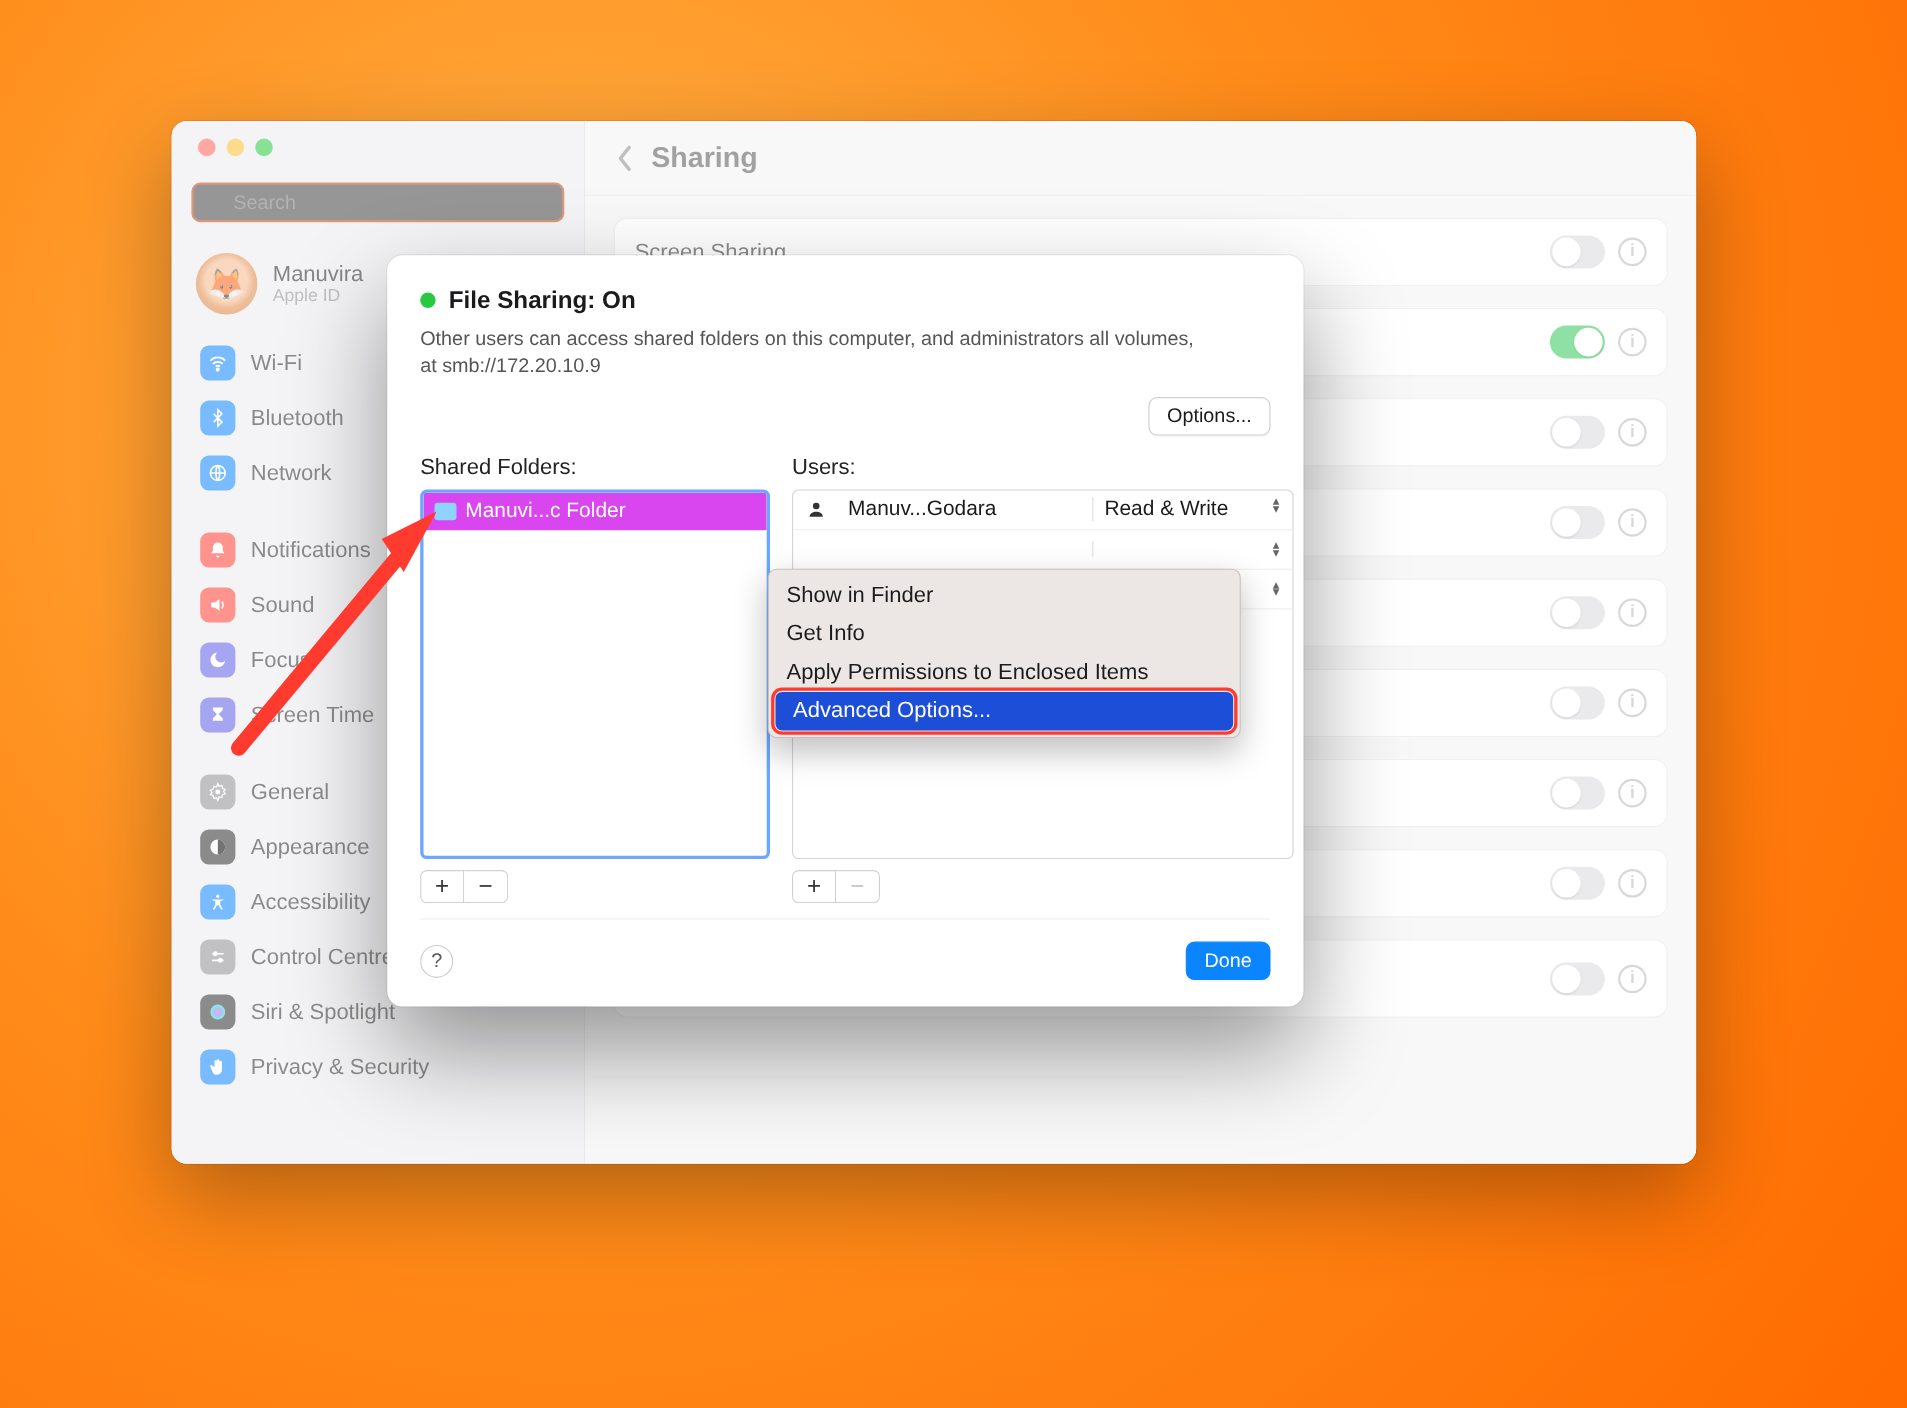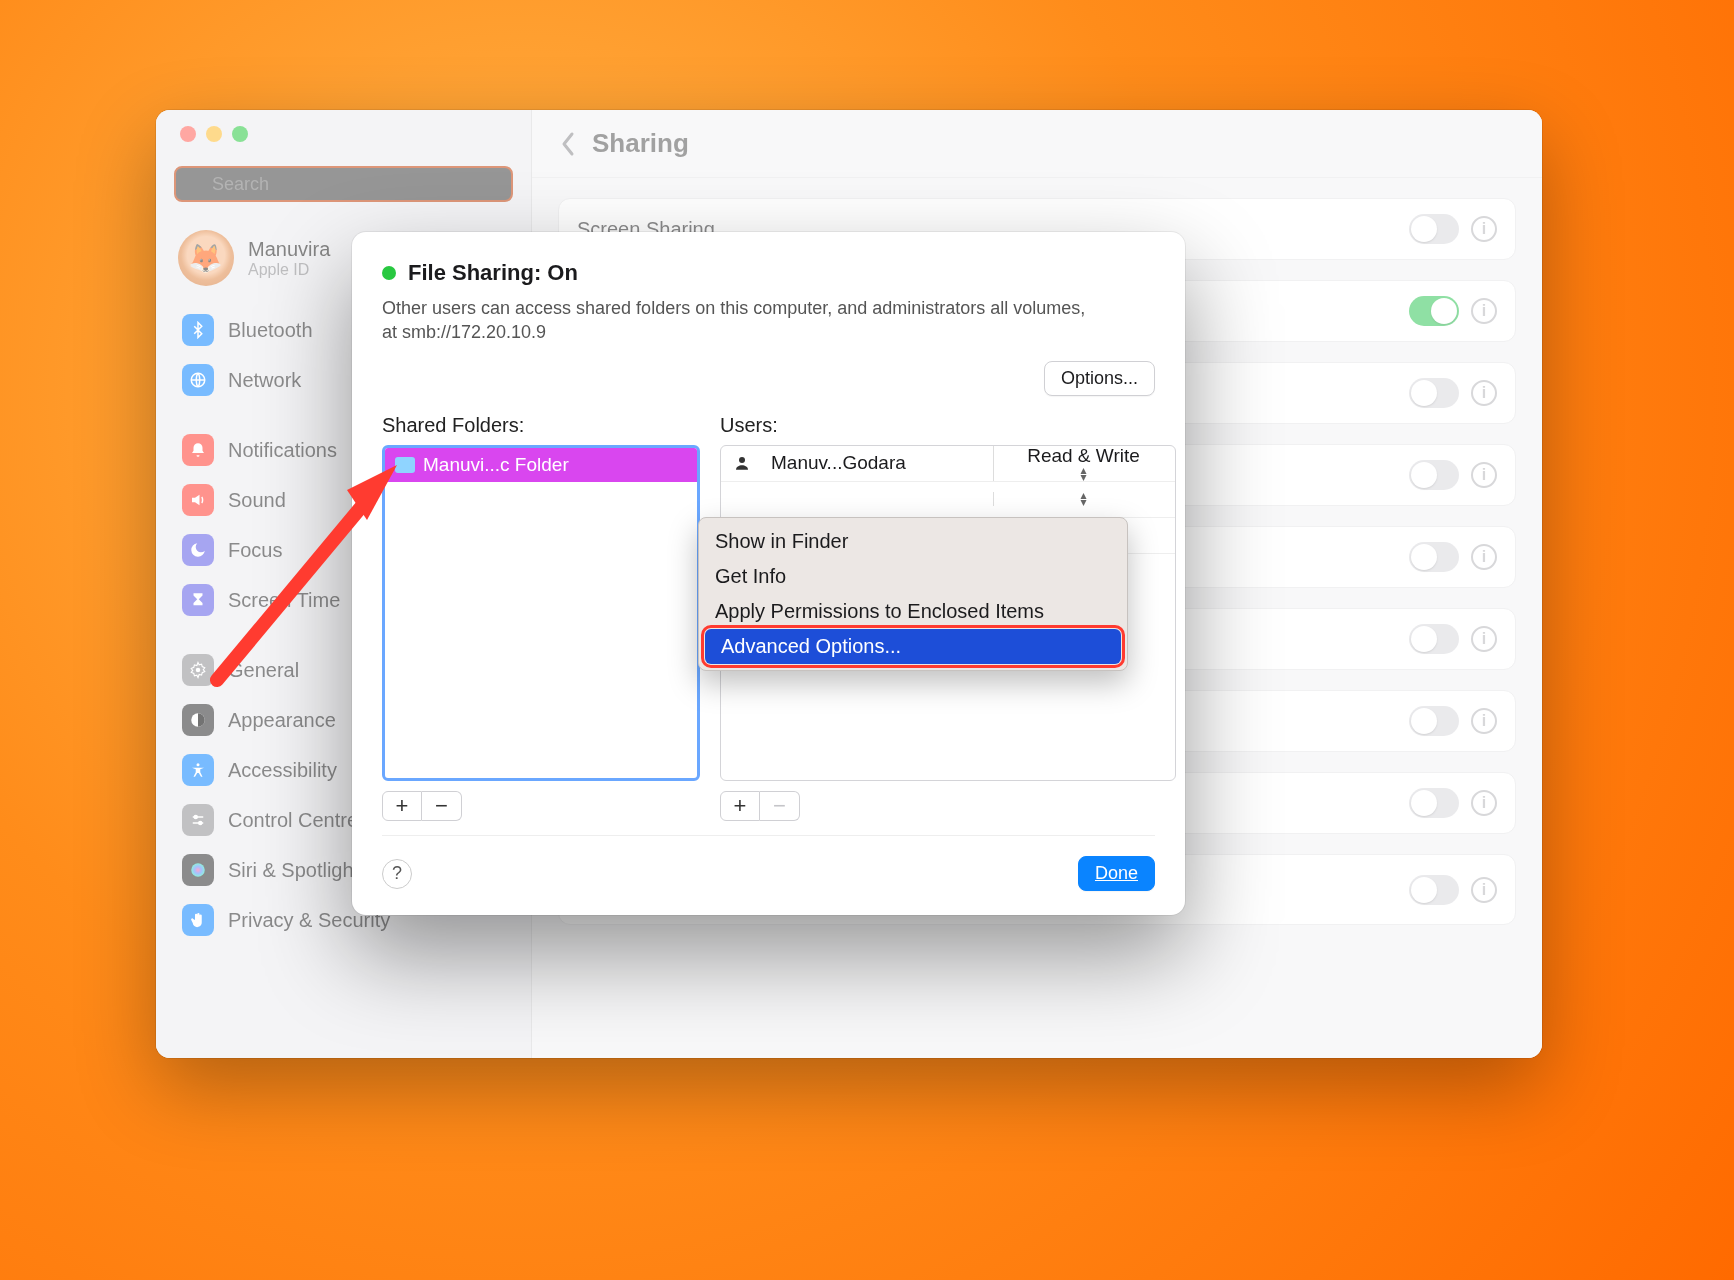--- a/index.html
+++ b/index.html
@@ -114,40 +114,40 @@
   }
   .sheet .hdr { display:flex; align-items:center; gap:12px; }
   .sheet .green-dot { width:14px; height:14px; border-radius:50%; background:#28c840; }
   .sheet .hdr-title { font-size:22px; font-weight:600; color:#1b1b1d; }
   .sheet .descr { font-size:18px; color:#555; margin-top:10px; max-width:720px; line-height:1.35; }
   .opt-row { display:flex; justify-content:flex-end; margin-top:16px; }
   .btn {
     background:#fff; border:1px solid #d0d0d4; border-radius:8px; padding:6px 16px;
     font-size:18px; color:#1b1b1d; box-shadow:0 1px 1px rgba(0,0,0,.04);
   }
-  .btn.primary { background:#0a84ff; color:#fff; border-color:#0a84ff;text-decoration:underline; }
+  .btn.primary { background:#0a84ff; color:#fff; border-color:#0a84ff; }
   .cols { display:flex; gap:20px; margin-top:18px; flex:1; }
   .col { display:flex; flex-direction:column; }
   .col h4 { font-size:20px; font-weight:400; color:#222; margin-bottom:8px; }
   .listbox {
     border:3px solid #6aa7ff; border-radius:6px; background:#fff; flex:1;
     min-height:250px; width:318px; overflow:hidden;
   }
   .listbox.users { border:1px solid #d4d4d8; width:456px; }
   .folder-row {
     background:#d946ef; color:#fff; display:flex; align-items:center; gap:8px;
     padding:6px 10px; font-size:19px;
   }
   .folder-row .foldic { width:20px; height:16px; background:#8fd4ff; border-radius:3px; display:inline-block; }
   .user-row {
     display:flex; align-items:center; padding:4px 12px; font-size:19px; color:#1b1b1d;
     border-bottom:1px solid #eee; height:36px;
   }
   .user-row .nm { flex:1; display:flex; align-items:center; gap:20px; }
-  .user-row .perm { width:170px; border-left:1px solid #ddd; padding-left:10px; display:flex; align-items:center; justify-content:space-between;flex-direction:column; }
+  .user-row .perm { width:170px; border-left:1px solid #ddd; padding-left:10px; display:flex; justify-content:space-between; }
   .chev { font-size:12px; color:#666; line-height:.6; display:flex; flex-direction:column; }
   .pm-row { display:flex; gap:0; margin-top:10px; }
   .pm {
     width:40px; height:30px; border:1px solid #d0d0d4; background:#fff;
     display:flex; align-items:center; justify-content:center; font-size:22px; color:#333;
   }
   .pm:first-child{border-radius:6px 0 0 6px;} .pm:last-child{border-radius:0 6px 6px 0; border-left:none;}
   .pm.dis { color:#c5c5c9; }
   .sheet-footer { display:flex; justify-content:space-between; align-items:center; padding-top:20px; border-top:1px solid #eee; margin-top:14px; }
   .help { width:30px; height:30px; border-radius:50%; border:1px solid #ccc; display:flex; align-items:center; justify-content:center; font-size:18px; color:#555; }
@@ -196,20 +196,31 @@
       <div class="avatar">🦊</div>
       <div class="acct-text">
         <div class="name">Manuvira</div>
         <div class="sub">Apple ID</div>
       </div>
     </div>
 
     <div class="side-list" id="side-list">
         <div class="side-item">
           <span class="ic bg-blue">
+            <svg viewBox="0 0 24 24" width="18" height="18" fill="none" stroke="#fff" stroke-width="2.2">
+              <path d="M3 9c5-5 13-5 18 0"></path>
+              <path d="M6 13c3.3-3.3 8.7-3.3 12 0"></path>
+              <path d="M9.5 16.5c1.4-1.4 3.6-1.4 5 0"></path>
+              <circle cx="12" cy="20" r="1.4" fill="#fff"></circle>
+            </svg>
+          </span>
+          <span>Wi-Fi</span>
+        </div>
+        <div class="side-item">
+          <span class="ic bg-blue">
             <svg viewBox="0 0 24 24" width="18" height="18" fill="none" stroke="#fff" stroke-width="2">
               <path d="M7 7l10 10-5 5V2l5 5L7 17"></path>
             </svg>
           </span>
           <span>Bluetooth</span>
         </div>
         <div class="side-item">
           <span class="ic bg-blue">
             <svg viewBox="0 0 24 24" width="18" height="18" fill="none" stroke="#fff" stroke-width="2">
               <circle cx="12" cy="12" r="9"></circle>

